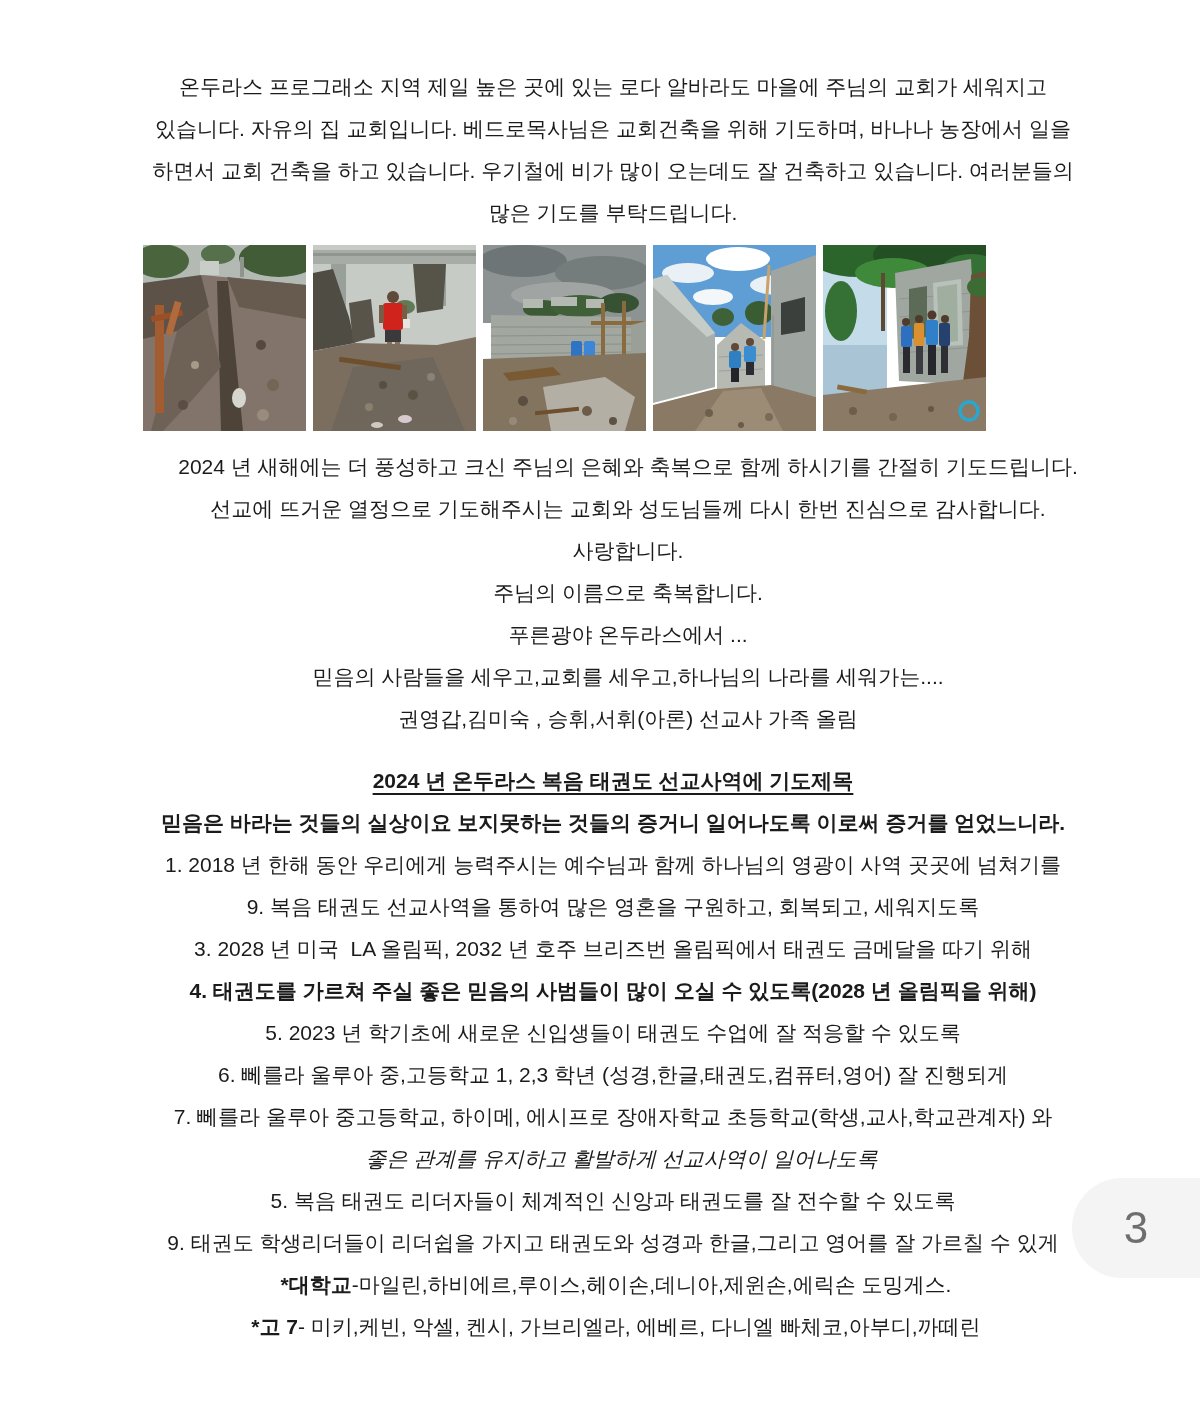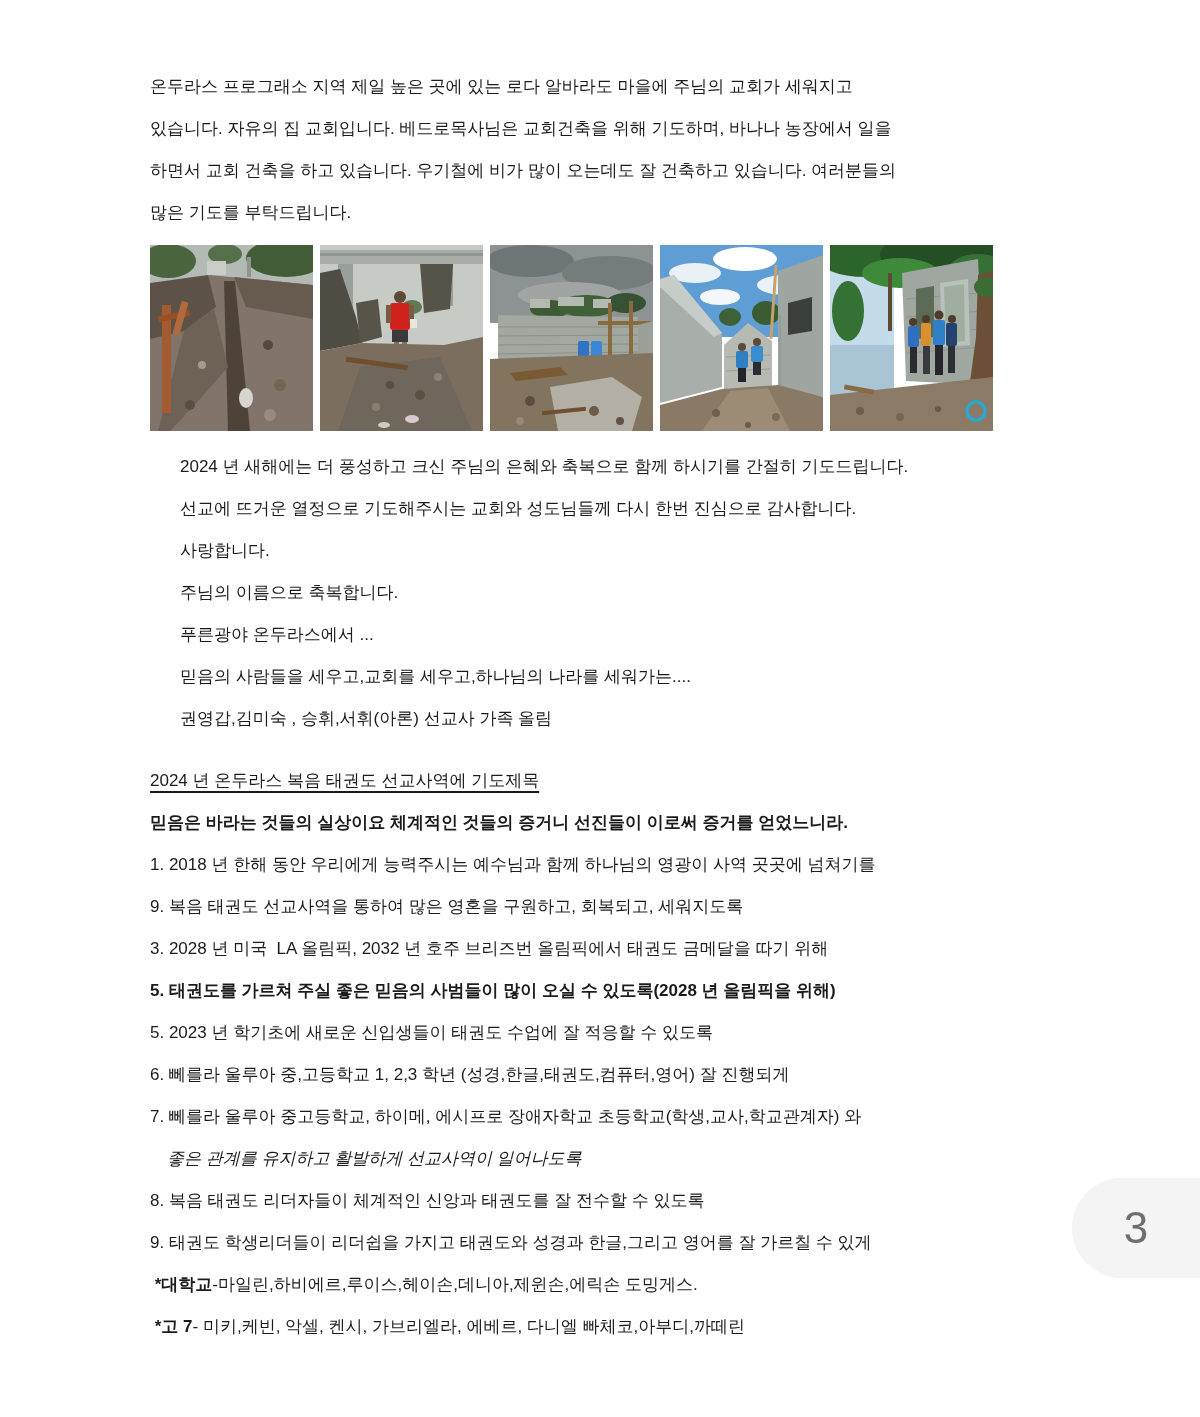--- a/index.html
+++ b/index.html
@@ -1,25 +1,25 @@
 <!DOCTYPE html>
 <html><head>
 <meta charset="utf-8">
 <style>
   html,body{margin:0;padding:0;}
   body{
     width:1200px;height:1417px;background:#ffffff;position:relative;
     font-family:"Liberation Sans","DejaVu Sans",sans-serif;color:#1b1b1b;
     overflow:hidden;
   }
-  .content{position:absolute;left:150px;top:66px;width:940px;font-size:17px;line-height:42px;}
+  .content{position:absolute;left:143px;top:66px;width:940px;font-size:21px;line-height:42px;text-align:center;}
   .line{height:42px;white-space:pre;}
   .bold{font-weight:700;}
   .indent{padding-left:17px;font-style:italic;}
-  .heading-line{height:42px;white-space:pre;font-weight:400;}
+  .heading-line{height:42px;white-space:pre;font-weight:700;}
   .heading-line span{text-decoration:underline;text-decoration-thickness:2px;text-underline-offset:5px;}
   .photos{display:flex;gap:7px;margin-top:11px;height:186px;}
   .photo{width:163px;height:186px;flex:0 0 auto;overflow:hidden;}
   .photo svg{display:block;width:163px;height:186px;}
   .greeting{margin-top:15px;margin-left:30px;}
   .prayer{margin-top:20px;}
   .foot-label{font-weight:700;}
   .page-pill{
     position:absolute;top:1178px;right:0;width:128px;height:100px;
     background:#f4f4f4;border-radius:50px 0 0 50px;
@@ -214,30 +214,30 @@
     <div class="line">선교에 뜨거운 열정으로 기도해주시는 교회와 성도님들께 다시 한번 진심으로 감사합니다.</div>
     <div class="line">사랑합니다.</div>
     <div class="line">주님의 이름으로 축복합니다.</div>
     <div class="line">푸른광야 온두라스에서 ...</div>
     <div class="line">믿음의 사람들을 세우고,교회를 세우고,하나님의 나라를 세워가는....</div>
     <div class="line">권영갑,김미숙 , 승휘,서휘(아론) 선교사 가족 올림</div>
   </div>
 
   <div class="prayer">
     <div class="heading-line"><span>2024 년 온두라스 복음 태권도 선교사역에 기도제목</span></div>
-    <div class="line bold">믿음은 바라는 것들의 실상이요 체계적인 것들의 증거니 선진들이 이로써 증거를 얻었느니라.</div>
+    <div class="line bold">믿음은 바라는 것들의 실상이요 보지못하는 것들의 증거니 일어나도록 이로써 증거를 얻었느니라.</div>
     <div class="line">1. 2018 년 한해 동안 우리에게 능력주시는 예수님과 함께 하나님의 영광이 사역 곳곳에 넘쳐기를</div>
     <div class="line">9. 복음 태권도 선교사역을 통하여 많은 영혼을 구원하고, 회복되고, 세워지도록</div>
     <div class="line">3. 2028 년 미국  LA 올림픽, 2032 년 호주 브리즈번 올림픽에서 태권도 금메달을 따기 위해</div>
-    <div class="line bold">5. 태권도를 가르쳐 주실 좋은 믿음의 사범들이 많이 오실 수 있도록(2028 년 올림픽을 위해)</div>
+    <div class="line bold">4. 태권도를 가르쳐 주실 좋은 믿음의 사범들이 많이 오실 수 있도록(2028 년 올림픽을 위해)</div>
     <div class="line">5. 2023 년 학기초에 새로운 신입생들이 태권도 수업에 잘 적응할 수 있도록</div>
     <div class="line">6. 뻬를라 울루아 중,고등학교 1, 2,3 학년 (성경,한글,태권도,컴퓨터,영어) 잘 진행되게</div>
     <div class="line">7. 뻬를라 울루아 중고등학교, 하이메, 에시프로 장애자학교 초등학교(학생,교사,학교관계자) 와</div>
     <div class="line indent">좋은 관계를 유지하고 활발하게 선교사역이 일어나도록</div>
-    <div class="line">8. 복음 태권도 리더자들이 체계적인 신앙과 태권도를 잘 전수할 수 있도록</div>
+    <div class="line">5. 복음 태권도 리더자들이 체계적인 신앙과 태권도를 잘 전수할 수 있도록</div>
     <div class="line">9. 태권도 학생리더들이 리더쉽을 가지고 태권도와 성경과 한글,그리고 영어를 잘 가르칠 수 있게</div>
     <div class="line"><span class="foot-label"> *대학교</span><span>-마일린,하비에르,루이스,헤이손,데니아,제윈손,에릭손 도밍게스.</span></div>
     <div class="line"><span class="foot-label"> *고 7</span><span>- 미키,케빈, 악셀, 켄시, 가브리엘라, 에베르, 다니엘 빠체코,아부디,까떼린</span></div>
   </div>
 
 </div>
 
 <div class="page-pill">
   <span>3</span>
 </div>

